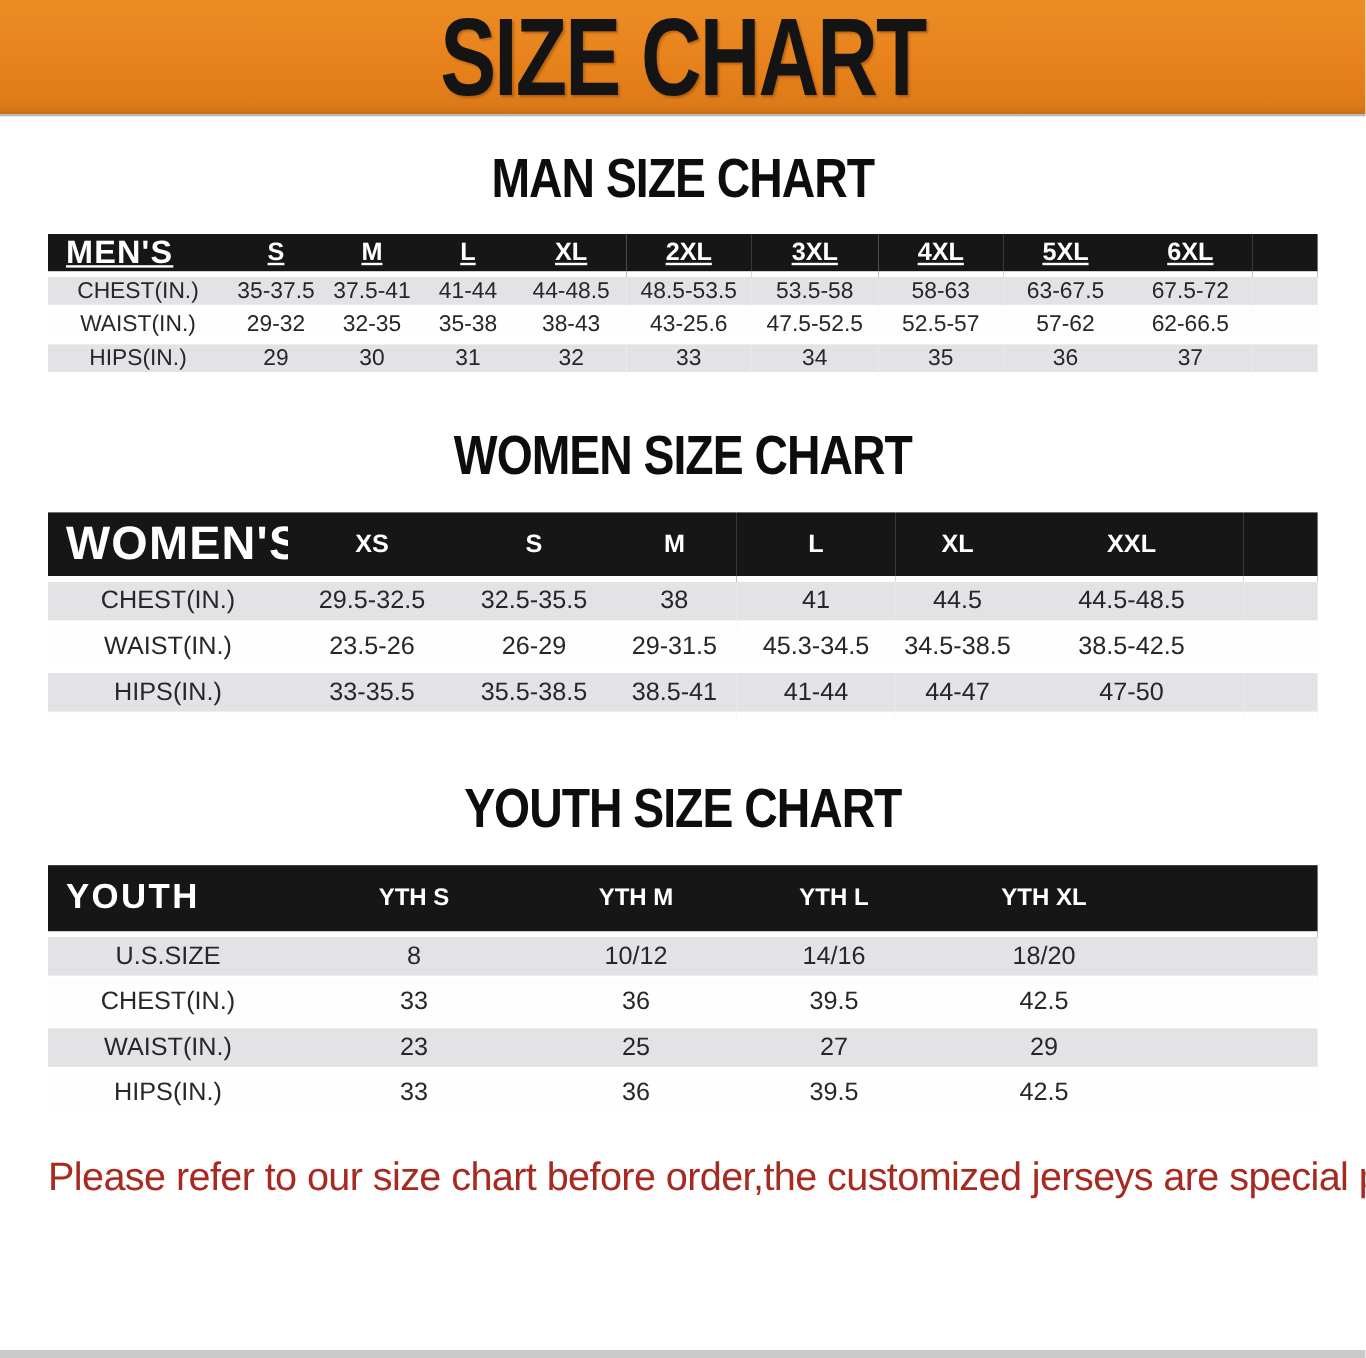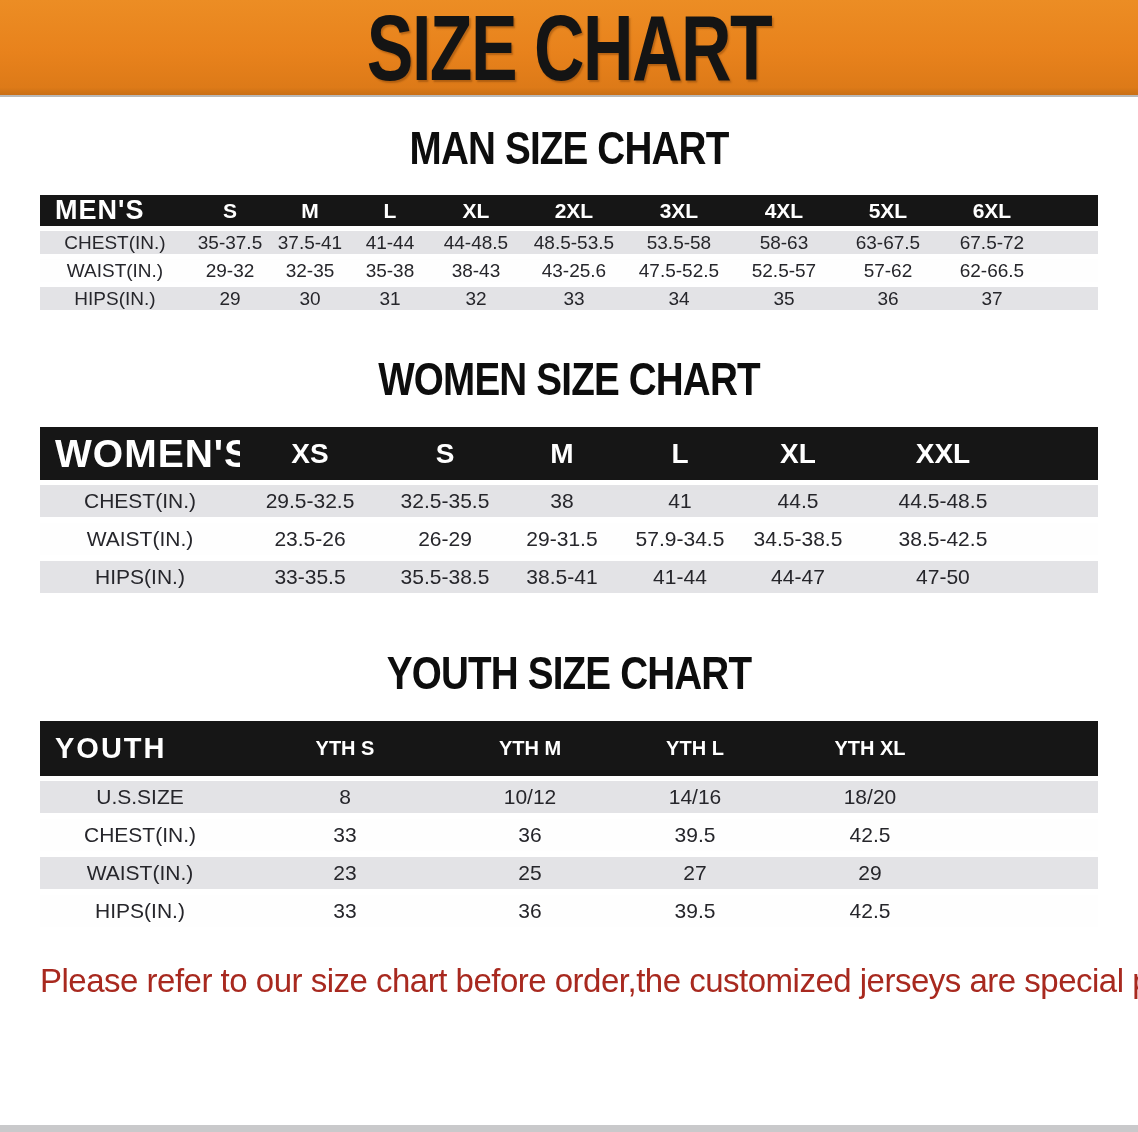--- a/index.html
+++ b/index.html
@@ -53,25 +53,25 @@
   }
   table.sizes th.lbl { text-align: left; padding-left: 15px; }
   table.sizes td {
     text-align: center; color: #26262b;
     white-space: nowrap; overflow: hidden;
     border-bottom: 6px solid #ffffff;
   }
   table.sizes tbody tr:nth-child(odd) td { background: #e3e3e6; }
   table.sizes tbody tr:nth-child(even) td { background: #fefefe; }
 
-  table.men   th { height: 24px; font-size: 21px; }
+  table.men   th { height: 24px; font-size: 21px; text-decoration: underline; }
   table.men   th.lbl { font-size: 27px; letter-spacing: 1px; }
   table.men   td { height: 28px; font-size: 19px; border-bottom-width: 5px; }
 
-  table.women th { height: 58px; font-size: 28px; }
+  table.women th { height: 58px; font-size: 21px; }
   table.women th.lbl { font-size: 39px; letter-spacing: 1px; }
   table.women td { height: 38px; font-size: 21px; }
 
   table.youth th { height: 60px; font-size: 20px; }
   table.youth th.lbl { font-size: 29px; letter-spacing: 2px; margin-left: 40px; }
   table.youth td { height: 38px; font-size: 21px; }
 
   
   .footer-note {
     margin: 26px 0 0 40px;
@@ -200,21 +200,21 @@
         <td>41</td>
         <td>44.5</td>
         <td>44.5-48.5</td>
         <td></td>
       </tr>
       <tr>
         <td class="lbl">WAIST(IN.)</td>
         <td>23.5-26</td>
         <td>26-29</td>
         <td>29-31.5</td>
-        <td>57.9-34.5</td>
+        <td>45.3-34.5</td>
         <td>34.5-38.5</td>
         <td>38.5-42.5</td>
         <td></td>
       </tr>
       <tr>
         <td class="lbl">HIPS(IN.)</td>
         <td>33-35.5</td>
         <td>35.5-38.5</td>
         <td>38.5-41</td>
         <td>41-44</td>

